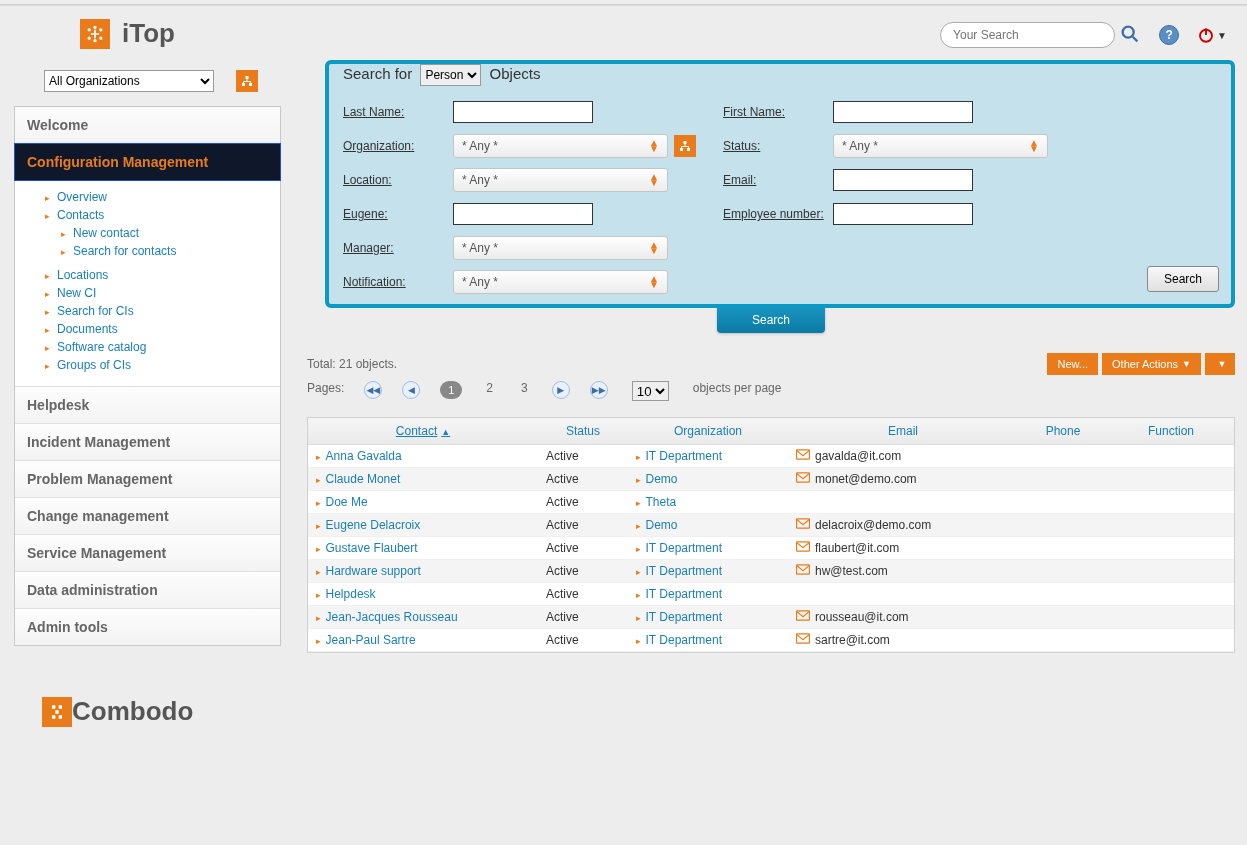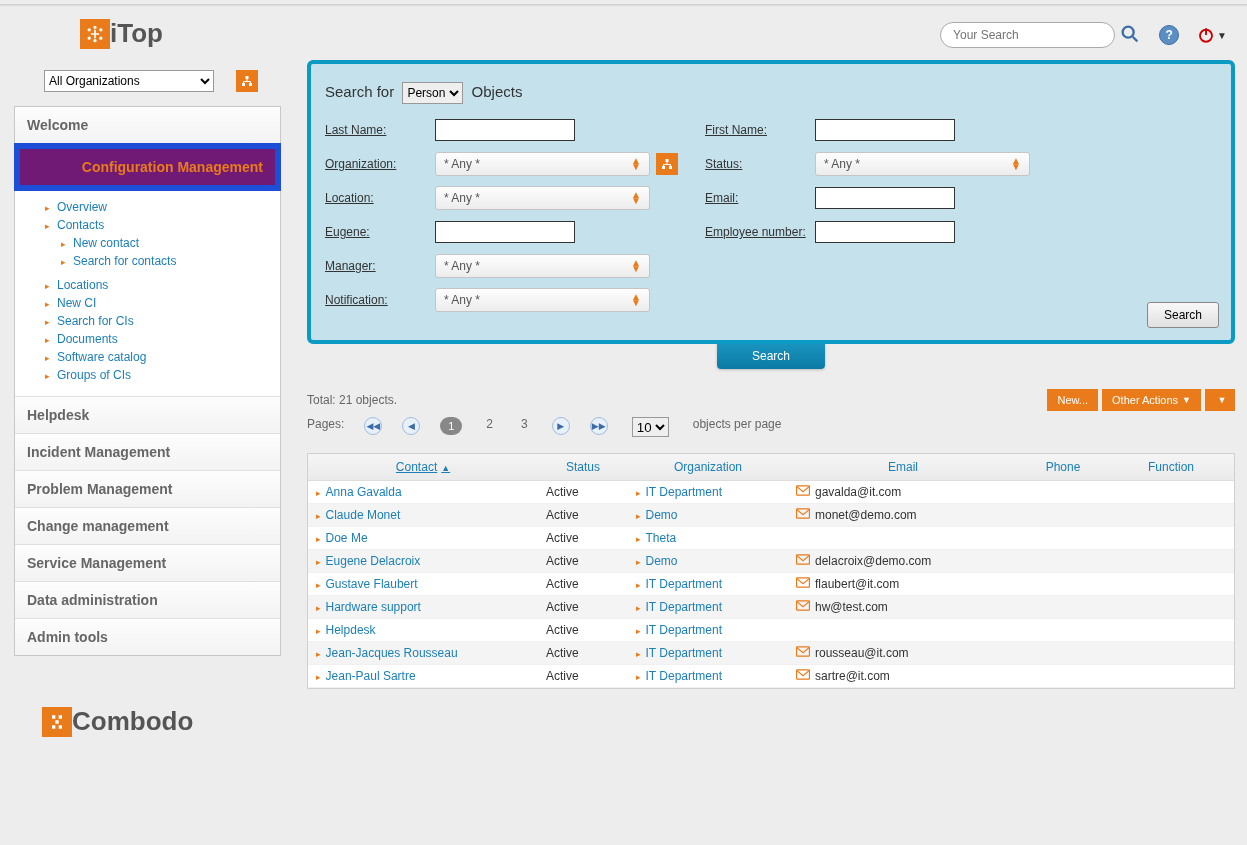--- a/index.html
+++ b/index.html
@@ -1,49 +1,49 @@
 <!DOCTYPE html>
 <html><head>
 <meta charset="utf-8">
 <style>
   * { box-sizing: border-box; }
   body { margin:0; font-family: Tahoma, Verdana, sans-serif; font-size:12px; background:#ededed; color:#333; }
   .topbar { height:60px; position:relative; padding-top:4px; }
   .topbar-border { height:3px; background:linear-gradient(#ccc,#eee); }
-  .logo { position:absolute; left:80px; top:18px; display:flex; align-items:center; gap:0; }
+  .logo { position:absolute; left:80px; top:18px; display:flex; align-items:center; gap:12px; }
   .logo-icon { width:30px; height:30px; background:#e97b1a; display:inline-flex; align-items:center; justify-content:center; }
   .logo-icon svg { fill:#fff; }
   .logo-text { font-size:26px; font-weight:bold; color:#555; }
   .top-right { position:absolute; right:20px; top:22px; display:flex; align-items:center; gap:18px; }
   .global-search { display:flex; align-items:center; }
   .global-search input { width:175px; height:26px; border:1px solid #aaa; border-radius:13px; padding:0 12px; font-size:12px; color:#888; }
   .search-mag { margin-left:4px; }
   .help-icon { width:20px; height:20px; border-radius:50%; background:#5b8fc4; color:#fff; display:inline-flex; align-items:center; justify-content:center; font-weight:bold; border:1px solid #3d6fa3; }
   .power { color:#cc0000; font-size:18px; display:inline-flex; align-items:center; }
   .power .caret { font-size:10px; margin-left:2px; color:#333;}
   .layout { display:flex; }
   .sidebar { width:295px; padding:0 14px 20px 14px; }
   .org-row { display:flex; align-items:center; gap:22px; margin:10px 0 14px 30px; }
   .org-select { width:170px; height:22px; border:1px solid #999; font-size:12px; background:#fff; }
   .org-btn { width:22px; height:22px; background:#e97b1a; display:inline-flex; align-items:center; justify-content:center; }
   .menu { border:1px solid #c8c8c8; background:#fff; }
   .menu-header { padding:10px 12px; font-weight:bold; color:#666; font-size:14px; border-bottom:1px solid #e0e0e0; background:linear-gradient(#fdfdfd,#f3f3f3); cursor:pointer;}
-  .menu-header.active { border:6px solid #1d4ed8; margin:-1px; color:#e97b1a; background:#701a75;text-align:right; }
+  .menu-header.active { border:1px solid #1d4ed8; margin:-1px; color:#e97b1a; background:#0f172a; }
   .submenu { padding:8px 8px 12px 30px; border-bottom:1px solid #e0e0e0; }
   .submenu ul { list-style:none; margin:0; padding:0; }
   .submenu li { padding:2px 0; }
   .submenu li a { color:#1b7fb8; text-decoration:none; }
   .submenu .sub2 { padding-left:16px; }
   .submenu .caret-right { color:#e97b1a; font-size:9px; margin-right:6px; display:inline-block; width:6px; }
   .combodo { margin-top:50px; display:flex; align-items:center; gap:0; margin-left:28px;}
   .combodo .cicon { width:30px; height:30px; background:#e97b1a; display:inline-flex; align-items:center; justify-content:center;}
   .combodo .ctext { font-size:26px; font-weight:bold; color:#555; }
   .main { flex:1; padding:0 12px 20px 12px; }
   
-  .search-panel { border:4px solid #0b9ac4; border-radius:6px; background:#c5e2ec; padding:18px 14px; position:relative; }
+  .search-panel { border:4px solid #0b9ac4; border-radius:6px; background:#c5e2ec; padding:0 14px; position:relative;margin-left:18px; }
   .sp-title { font-size:15px; color:#333; margin-bottom:14px;}
   .sp-title select { height:22px; font-size:12px; border:1px solid #999; margin:0 4px; }
   .sp-form { display:flex; }
   .sp-col { width:380px; }
   .sp-row { display:flex; align-items:center; margin-bottom:10px; height:24px;}
   .sp-label { width:110px; color:#333;text-decoration:underline; }
   .sp-input { width:140px; height:22px; border:1px solid #333; background:#fff; }
   .sp-dd { width:215px; height:24px; border:1px solid #c5c5c5; background:linear-gradient(#fefefe,#ececec); display:flex; align-items:center; justify-content:space-between; padding:0 8px; color:#555; border-radius:3px; cursor:pointer;}
   .sp-dd .updown { color:#e97b1a; font-size:10px; line-height:6px; display:flex; flex-direction:column;}
   .sp-org-btn { width:22px; height:22px; background:#e97b1a; margin-left:6px; display:inline-flex; align-items:center; justify-content:center;}

